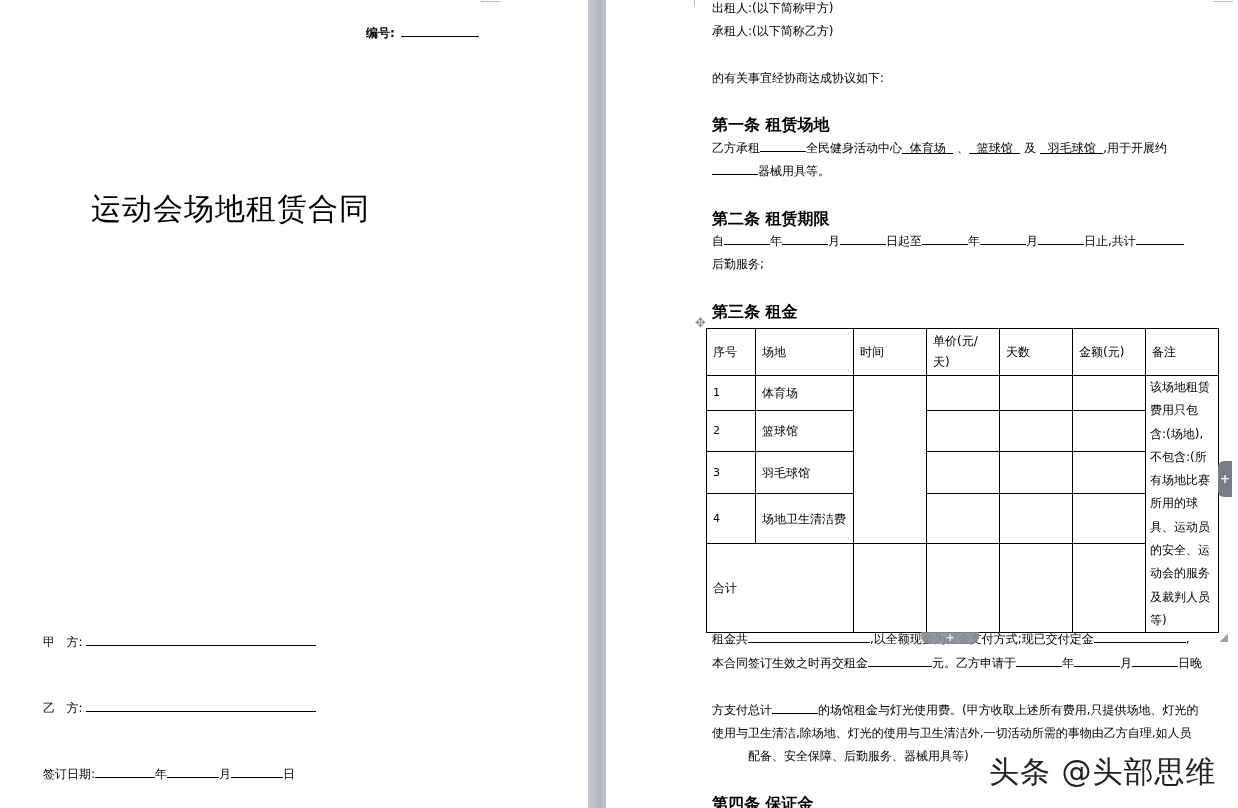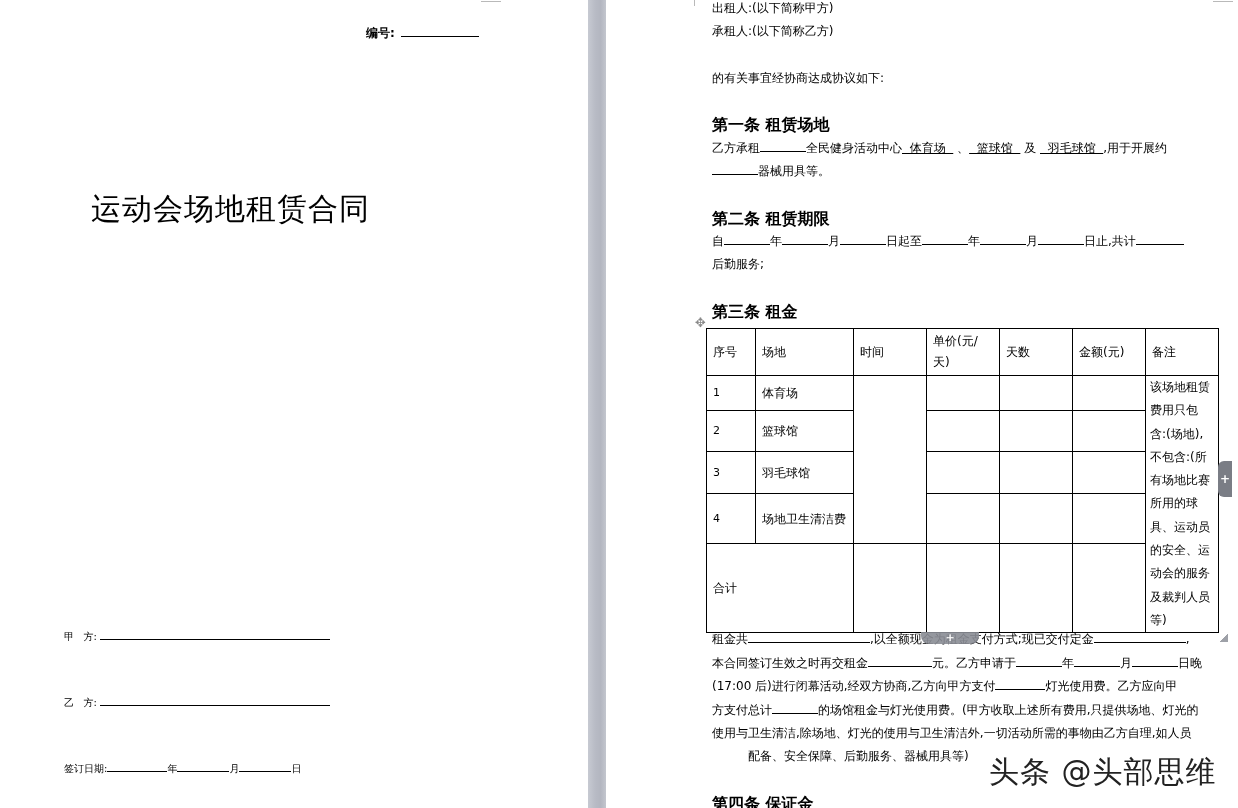--- a/index.html
+++ b/index.html
@@ -17,21 +17,21 @@
 
   .crop-mark { position: absolute; border-color: #b9b9b9; border-style: solid; }
 
   .abs { position: absolute; white-space: nowrap; }
   .blank { display: inline-block; border-bottom: 1px solid #000; height: 12px; vertical-align: baseline; }
   .u { text-decoration: underline; }
 
   
   .bianhao { left: 366px; top: 24px; font-size: 12px; font-weight: bold; }
   .title { left: 91px; top: 189px; font-size: 30px; letter-spacing: 1px; }
-  .sign { left: 64px; font-size: 10px; }
+  .sign { left: 43px; font-size: 12px; margin-top: 6px; }
 
   
   .rp { font-size: 12px; line-height: 23px; }
   .heading { font-weight: bold; font-size: 16px; }
 
   table.rent { position: absolute; left: 100px; top: 328px; border-collapse: collapse;
     font-size: 12px; table-layout: fixed; }
   table.rent td { border: 1px solid #000; padding: 0 6px; vertical-align: middle; line-height: 22px; }
   table.rent td.note { vertical-align: top; padding: 0 4px; line-height: 23.3px; white-space: normal; }
 
@@ -166,23 +166,20 @@
   <div class="resize-handle"></div>
 
   <div class="abs rp" style="left:106px;top:628px;">
     <span>租金共</span><span class="blank" style="width:122px;"></span><span>,以全额现金为租金支付方式;现已交付定金</span><span class="blank" style="width:92px;"></span><span>,</span>
   </div>
   <div class="row-add">+</div>
 
   <div class="abs rp" style="left:106px;top:652px;">
     <span>本合同签订生效之时再交租金</span><span class="blank" style="width:64px;"></span><span>元。乙方申请于</span><span class="blank" style="width:46px;"></span><span>年</span><span class="blank" style="width:46px;"></span><span>月</span><span class="blank" style="width:46px;"></span><span>日晚</span>
   </div>
-  <div class="abs rp" style="left:106px;top:675px;">
-    <span>(17:00 后)进行闭幕活动,经双方协商,乙方向甲方支付</span><span class="blank" style="width:50px;"></span><span>灯光使用费。乙方应向甲</span>
-  </div>
   <div class="abs rp" style="left:106px;top:722px;">使用与卫生清洁,除场地、灯光的使用与卫生清洁外,一切活动所需的事物由乙方自理,如人员</div>
   <div class="abs rp" style="left:106px;top:699px;">
     <span>方支付总计</span><span class="blank" style="width:46px;"></span><span>的场馆租金与灯光使用费。(甲方收取上述所有费用,只提供场地、灯光的</span>
   </div>
   <div class="abs rp" style="left:106px;top:745px;padding-left:36px;">配备、安全保障、后勤服务、器械用具等)</div>
 
   <div class="abs rp heading" style="left:106px;top:792px;">第四条  保证金</div>
 
   <div class="watermark">头条 @头部思维</div>
 </div>

